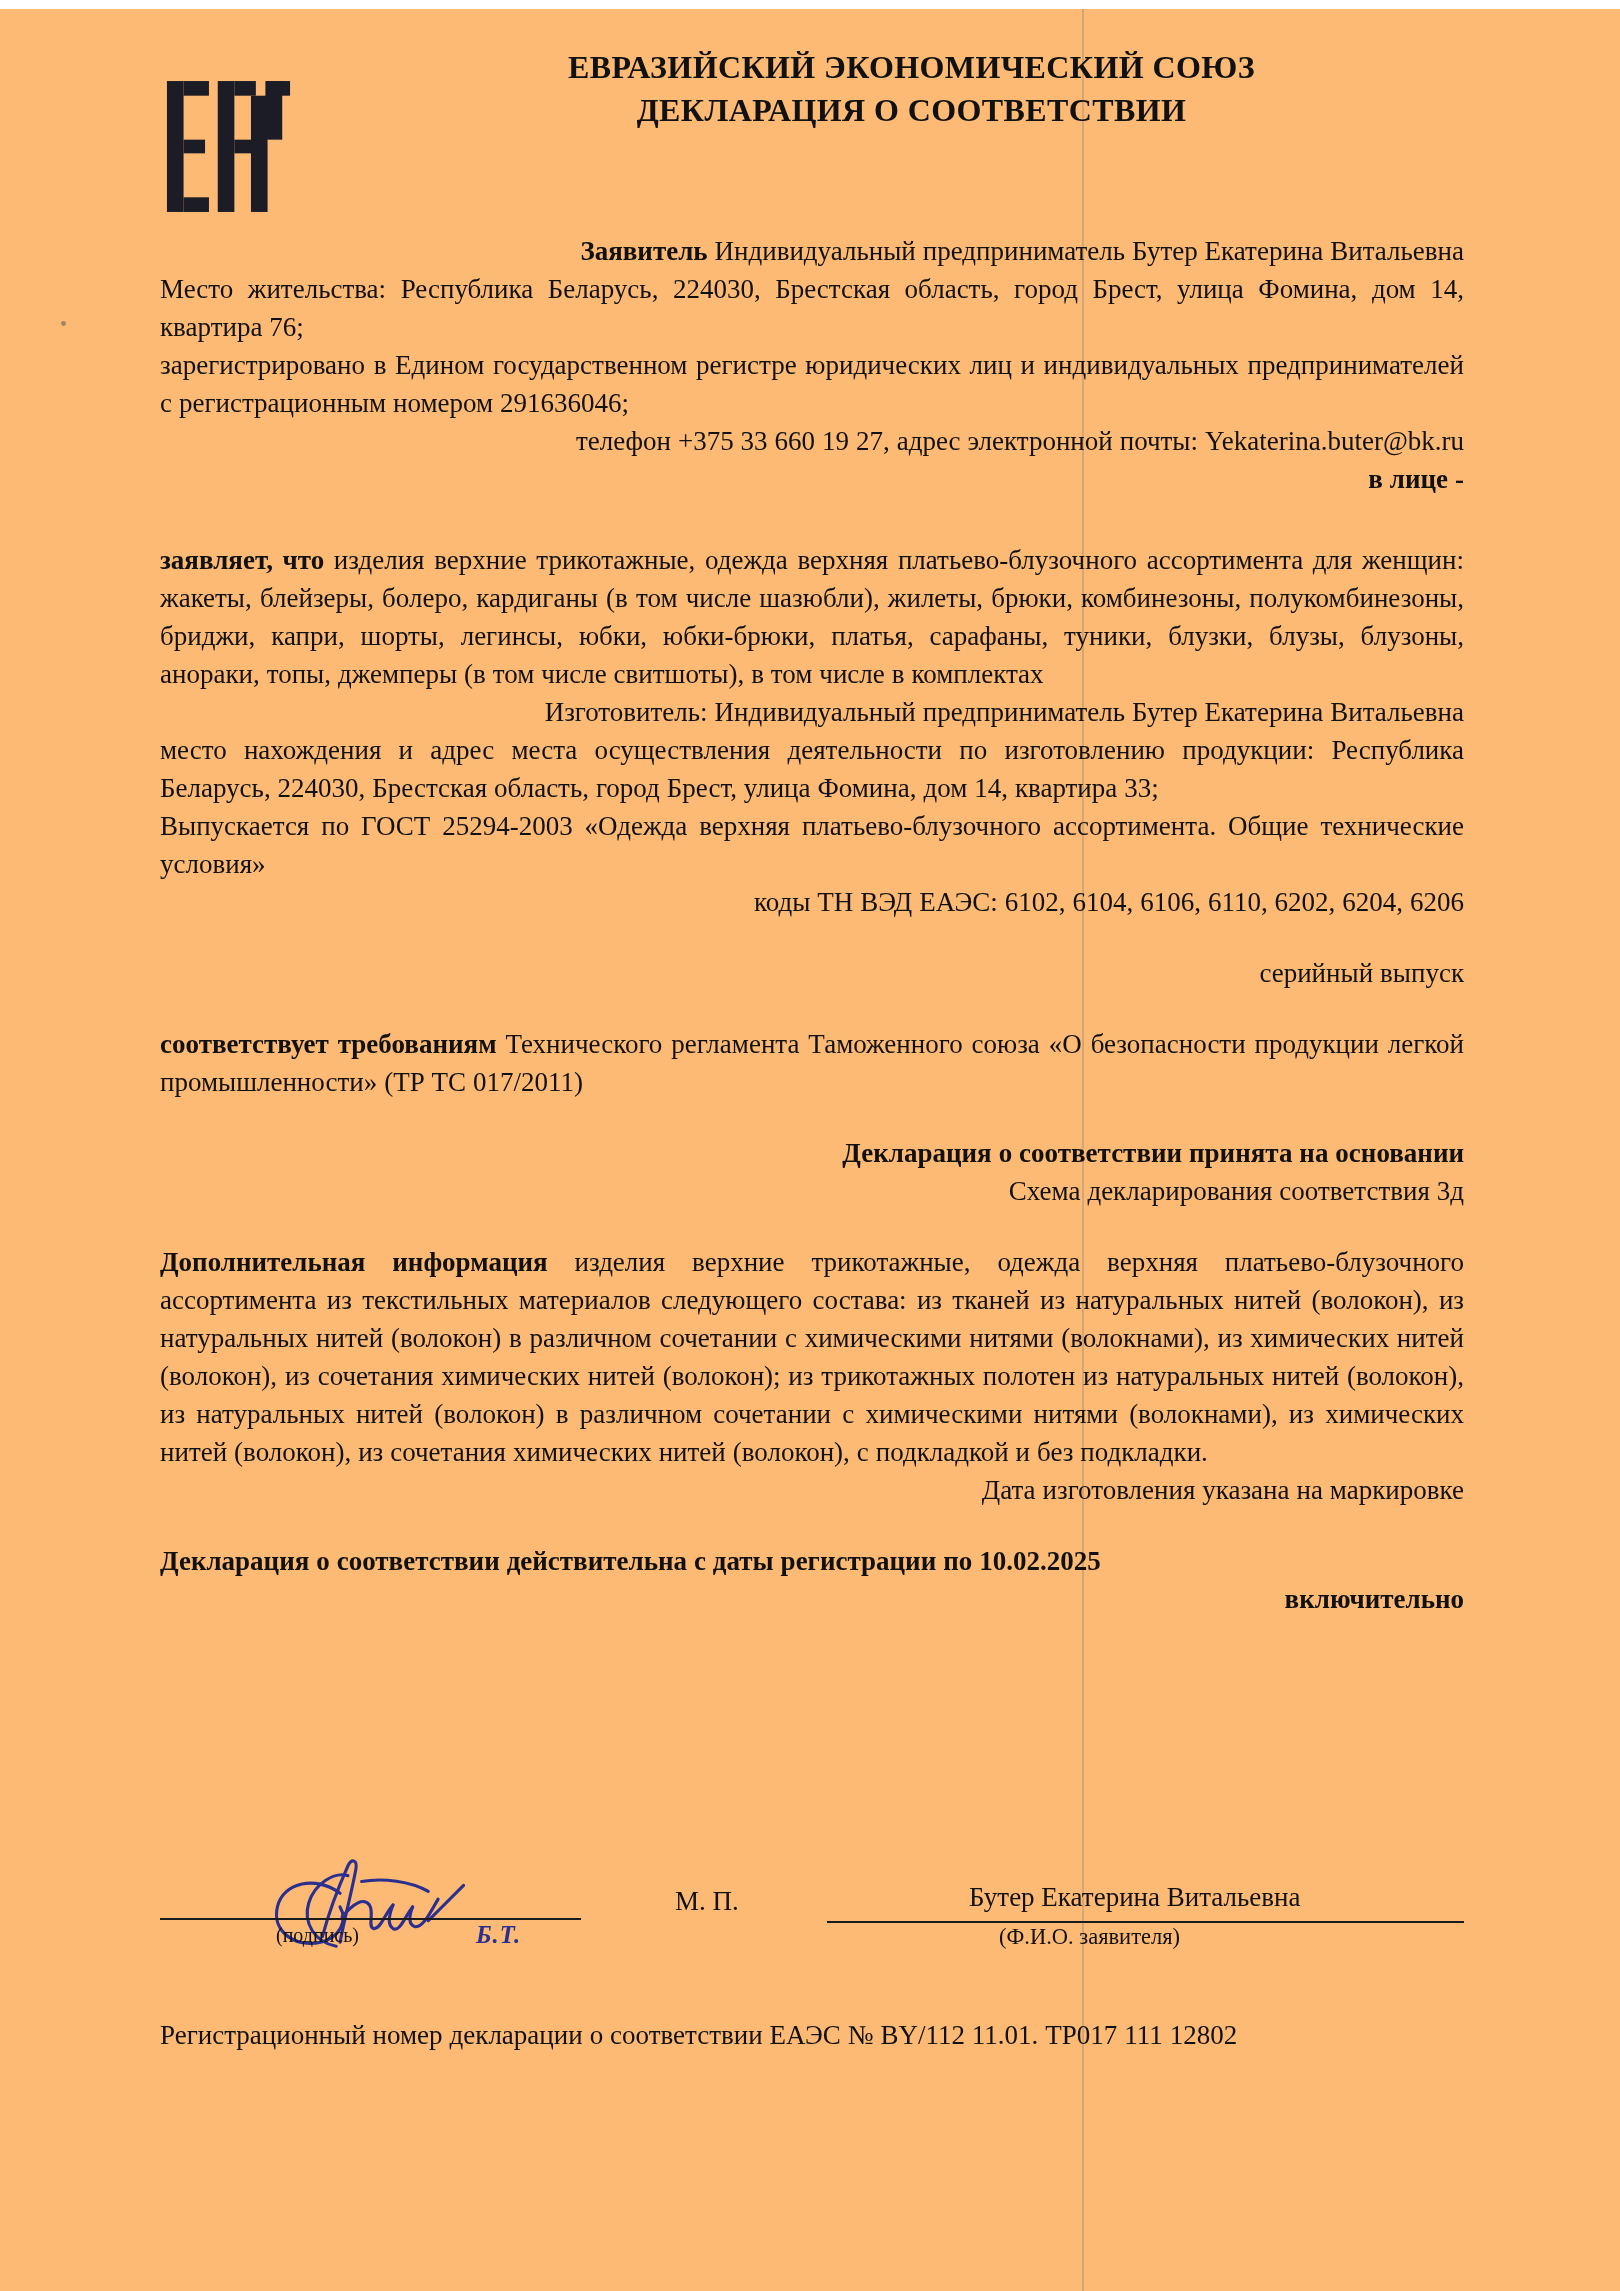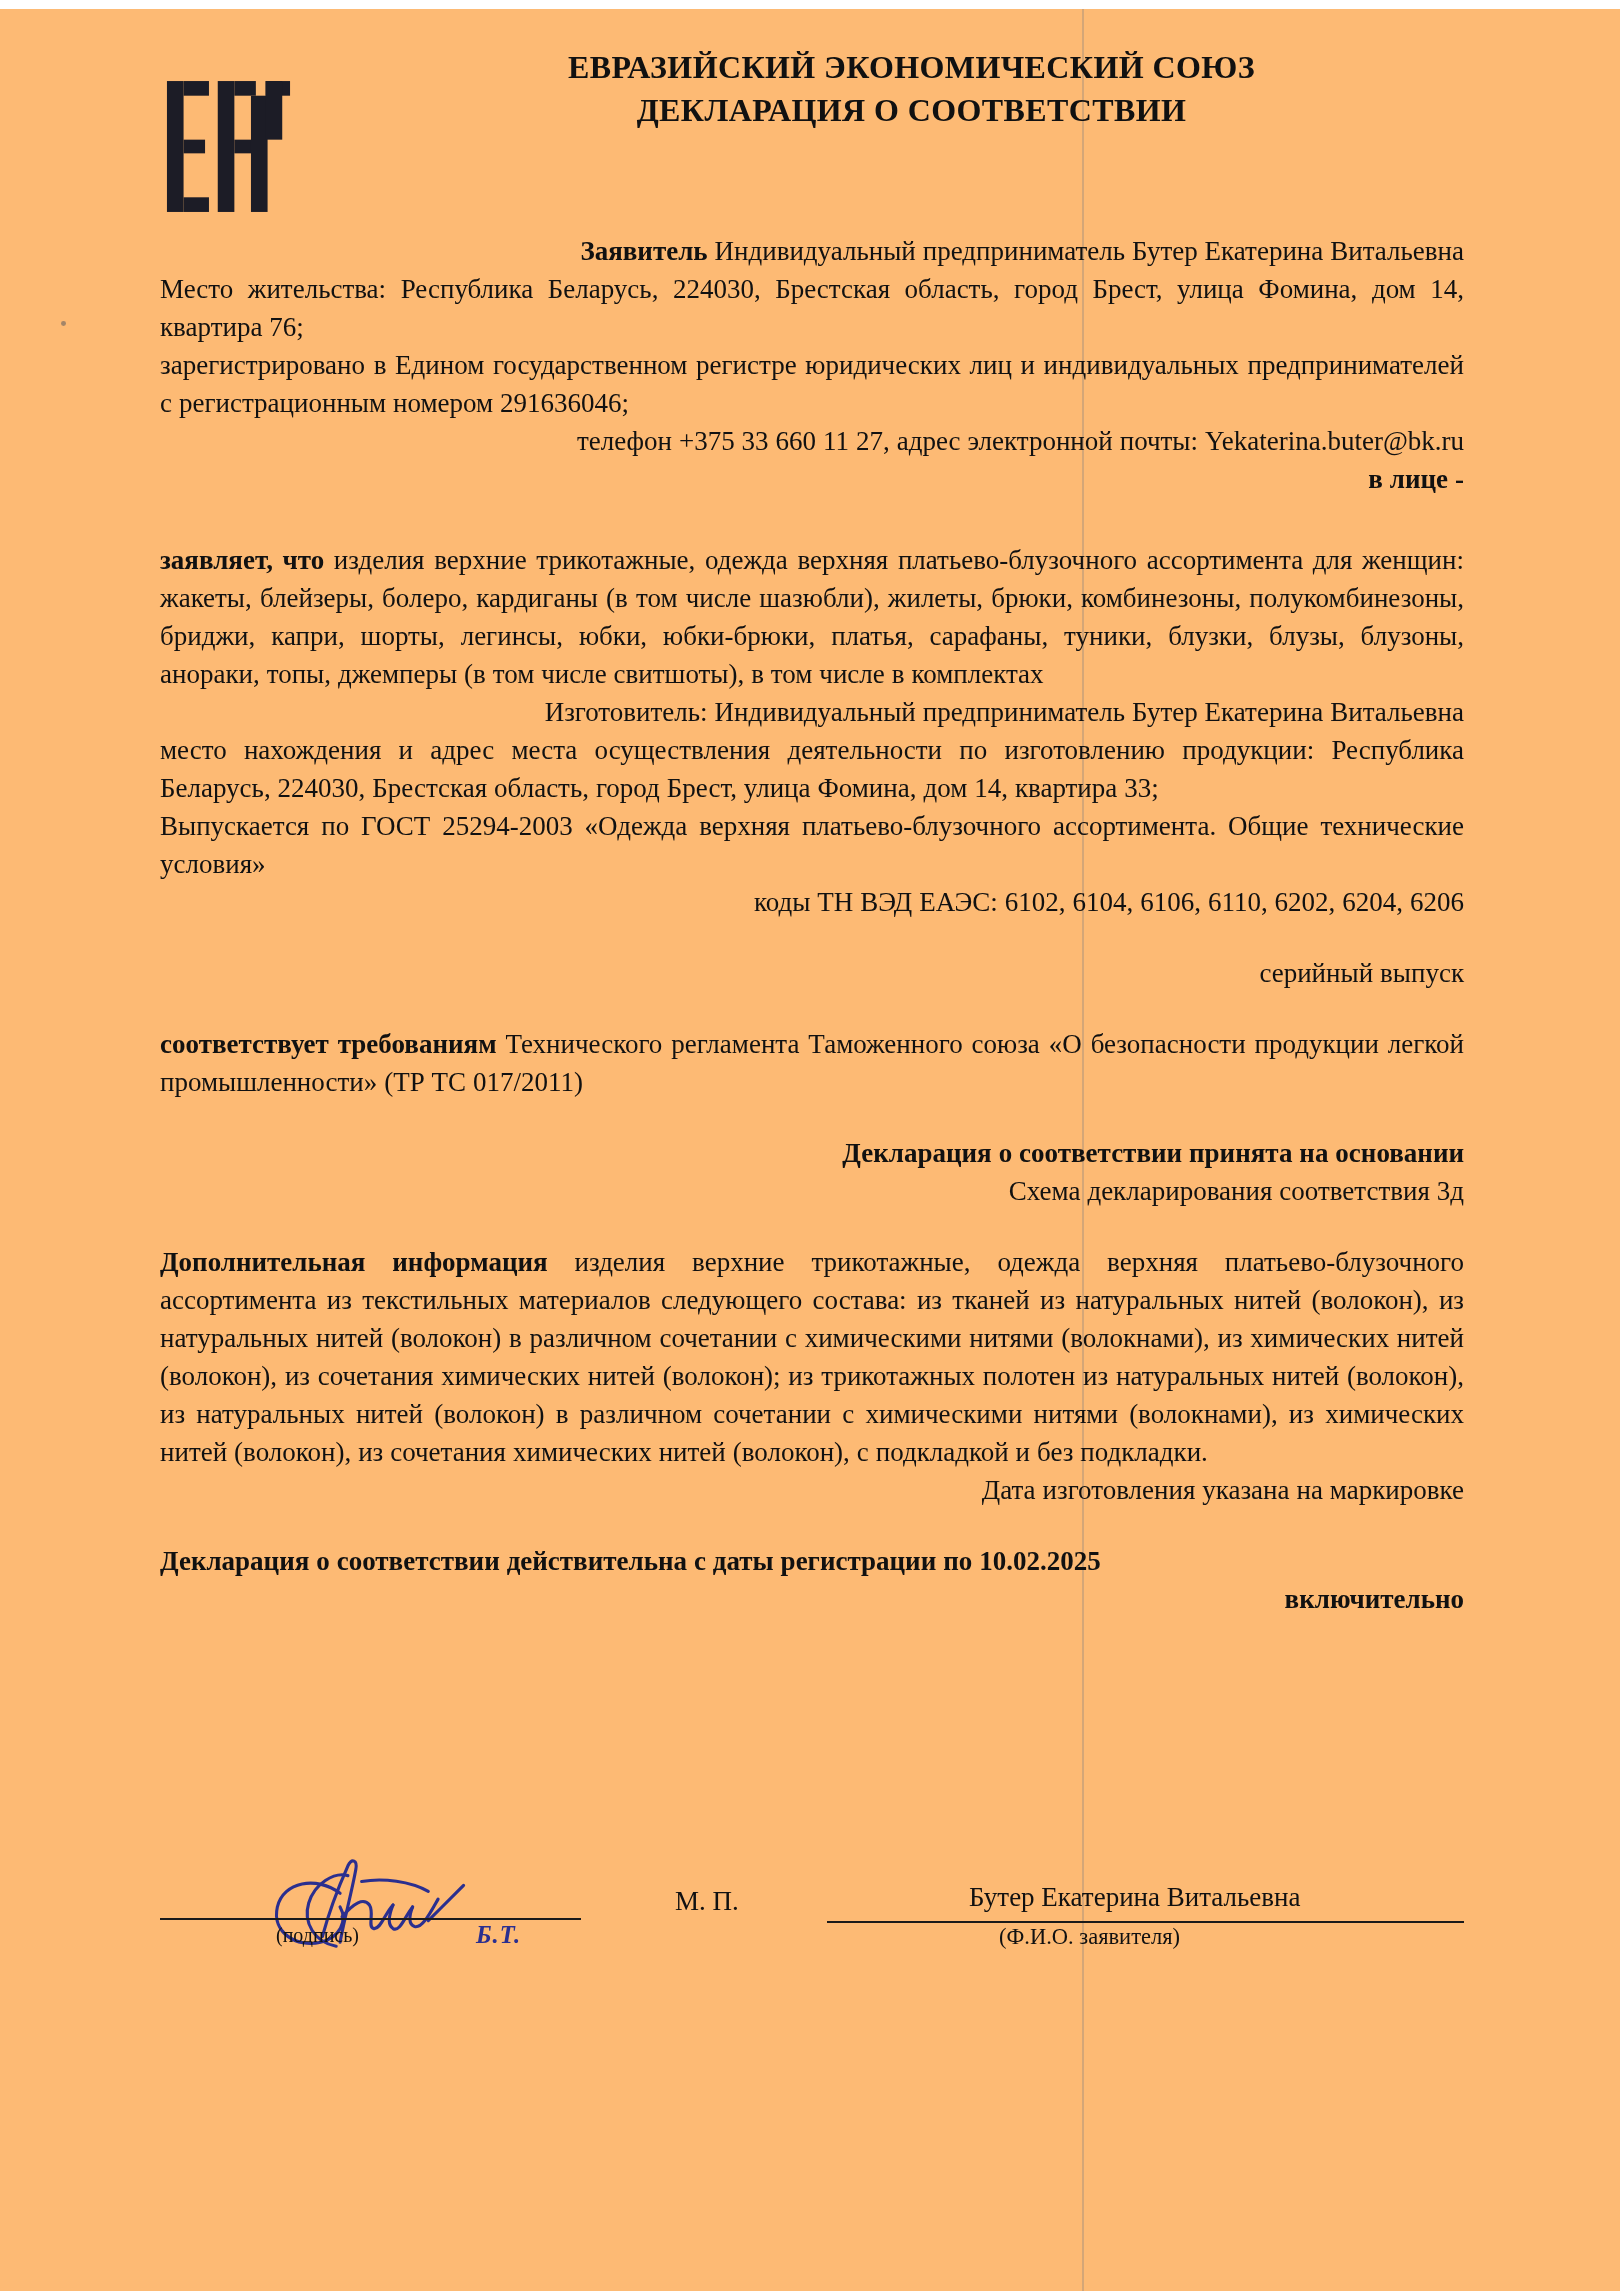--- a/index.html
+++ b/index.html
@@ -216,21 +216,21 @@
   </div>
 
   <div class="body-wrap">
 
     <p class="p noj"><span class="b">Заявитель</span><span> Индивидуальный предприниматель Бутер Екатерина Витальевна</span></p>
 
     <p class="p">Место жительства: Республика Беларусь, 224030, Брестская область, город Брест, улица Фомина, дом 14, квартира 76;</p>
 
     <p class="p">зарегистрировано в Едином государственном регистре юридических лиц и индивидуальных предпринимателей с регистрационным номером 291636046;</p>
 
-    <p class="p noj">телефон +375 33 660 11 27, адрес электронной почты: Yekaterina.buter@bk.ru</p>
+    <p class="p noj">телефон +375 33 660 19 27, адрес электронной почты: Yekaterina.buter@bk.ru</p>
 
     <p class="p noj b">в лице -</p>
 
     <div class="gap-l"></div>
 
     <p class="p"><span class="b">заявляет, что</span><span> изделия верхние трикотажные, одежда верхняя платьево-блузочного ассортимента для женщин: жакеты, блейзеры, болеро, кардиганы (в том числе шазюбли), жилеты, брюки, комбинезоны, полукомбинезоны, бриджи, капри, шорты, легинсы, юбки, юбки-брюки, платья, сарафаны, туники, блузки, блузы, блузоны, анораки, топы, джемперы (в том числе свитшоты), в том числе в комплектах</span></p>
 
     <p class="p noj">Изготовитель: Индивидуальный предприниматель Бутер Екатерина Витальевна</p>
 
     <p class="p">место нахождения и адрес места осуществления деятельности по изготовлению продукции: Республика Беларусь, 224030, Брестская область, город Брест, улица Фомина, дом 14, квартира 33;</p>
@@ -292,16 +292,17 @@
     <div class="mp">М. П.</div>
 
     <div class="sig-right">
       <div class="name">Бутер Екатерина Витальевна</div>
       <div class="rule"></div>
       <div class="fio">(Ф.И.О. заявителя)</div>
     </div>
   </div>
 
   <div class="footer">
+    <p class="p">Регистрационный номер декларации о соответствии ЕАЭС № BY/112 11.01. ТР017 111 12802</p>
   </div>
 
 </div>
 
 
 </body></html>

